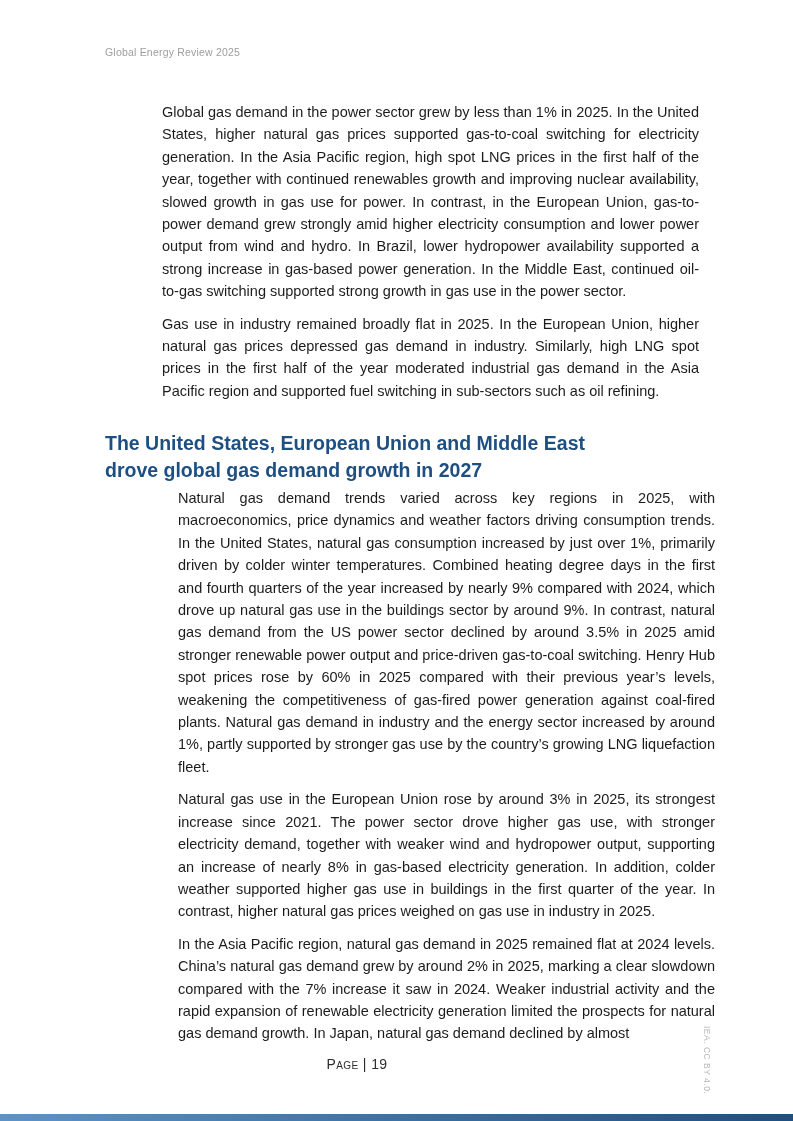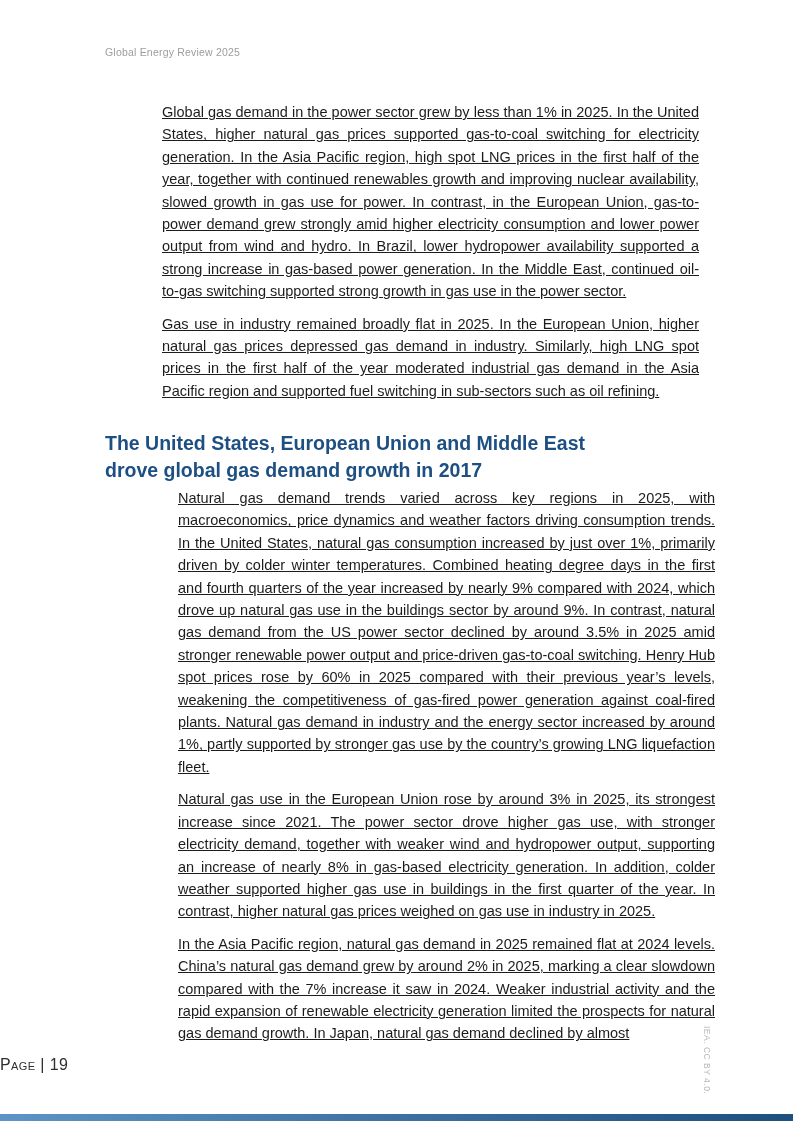--- a/index.html
+++ b/index.html
@@ -29,33 +29,32 @@
     position:absolute;left:162px;top:101px;width:537px;
   }
   .body-bottom{
     position:absolute;left:178px;top:487px;width:537px;
   }
   .page p{
     margin:0 0 10px 0;
     font-size:14.5px;line-height:22.4px;
     text-align:justify;
     color:var(--body-text);
-    text-decoration:underline;
   }
   .section-heading{
     position:absolute;left:105px;top:430px;
     max-width:530px;
     margin:0;
     font-size:19.5px;line-height:27px;font-weight:bold;
     color:var(--heading-color);
   }
   .footer{
     position:absolute;left:0;top:1056px;width:714px;
-    text-align:left;
-    font-size:16px;color:var(--footer-text);
+    text-align:center;
+    font-size:14px;color:var(--footer-text);
     font-variant:small-caps;
     letter-spacing:0.4px;
   }
   .side-attribution{
     position:absolute;left:712px;top:1026px;
     transform-origin:0 0;
     transform:rotate(90deg);
     font-size:8.5px;letter-spacing:0.5px;
     color:var(--attribution);
     white-space:nowrap;
@@ -72,21 +71,21 @@
 
   <div class="header">
     <span>Global Energy Review 2025</span>
   </div>
 
   <div class="body-top">
     <p>Global gas demand in the power sector grew by less than 1% in 2025. In the United States, higher natural gas prices supported gas-to-coal switching for electricity generation. In the Asia Pacific region, high spot LNG prices in the first half of the year, together with continued renewables growth and improving nuclear availability, slowed growth in gas use for power. In contrast, in the European Union, gas-to-power demand grew strongly amid higher electricity consumption and lower power output from wind and hydro. In Brazil, lower hydropower availability supported a strong increase in gas-based power generation. In the Middle East, continued oil-to-gas switching supported strong growth in gas use in the power sector.</p>
     <p>Gas use in industry remained broadly flat in 2025. In the European Union, higher natural gas prices depressed gas demand in industry. Similarly, high LNG spot prices in the first half of the year moderated industrial gas demand in the Asia Pacific region and supported fuel switching in sub-sectors such as oil refining.</p>
   </div>
 
-  <h1 class="section-heading">The United States, European Union and Middle East drove global gas demand growth in 2017</h1>
+  <h1 class="section-heading">The United States, European Union and Middle East drove global gas demand growth in 2027</h1>
 
   <div class="body-bottom">
     <p>Natural gas demand trends varied across key regions in 2025, with macroeconomics, price dynamics and weather factors driving consumption trends. In the United States, natural gas consumption increased by just over 1%, primarily driven by colder winter temperatures. Combined heating degree days in the first and fourth quarters of the year increased by nearly 9% compared with 2024, which drove up natural gas use in the buildings sector by around 9%. In contrast, natural gas demand from the US power sector declined by around 3.5% in 2025 amid stronger renewable power output and price-driven gas-to-coal switching. Henry Hub spot prices rose by 60% in 2025 compared with their previous year’s levels, weakening the competitiveness of gas-fired power generation against coal-fired plants. Natural gas demand in industry and the energy sector increased by around 1%, partly supported by stronger gas use by the country’s growing LNG liquefaction fleet.</p>
     <p>Natural gas use in the European Union rose by around 3% in 2025, its strongest increase since 2021. The power sector drove higher gas use, with stronger electricity demand, together with weaker wind and hydropower output, supporting an increase of nearly 8% in gas-based electricity generation. In addition, colder weather supported higher gas use in buildings in the first quarter of the year. In contrast, higher natural gas prices weighed on gas use in industry in 2025.</p>
     <p>In the Asia Pacific region, natural gas demand in 2025 remained flat at 2024 levels. China’s natural gas demand grew by around 2% in 2025, marking a clear slowdown compared with the 7% increase it saw in 2024. Weaker industrial activity and the rapid expansion of renewable electricity generation limited the prospects for natural gas demand growth. In Japan, natural gas demand declined by almost</p>
   </div>
 
   <div class="footer">
     <span>Page | 19</span>
   </div>

